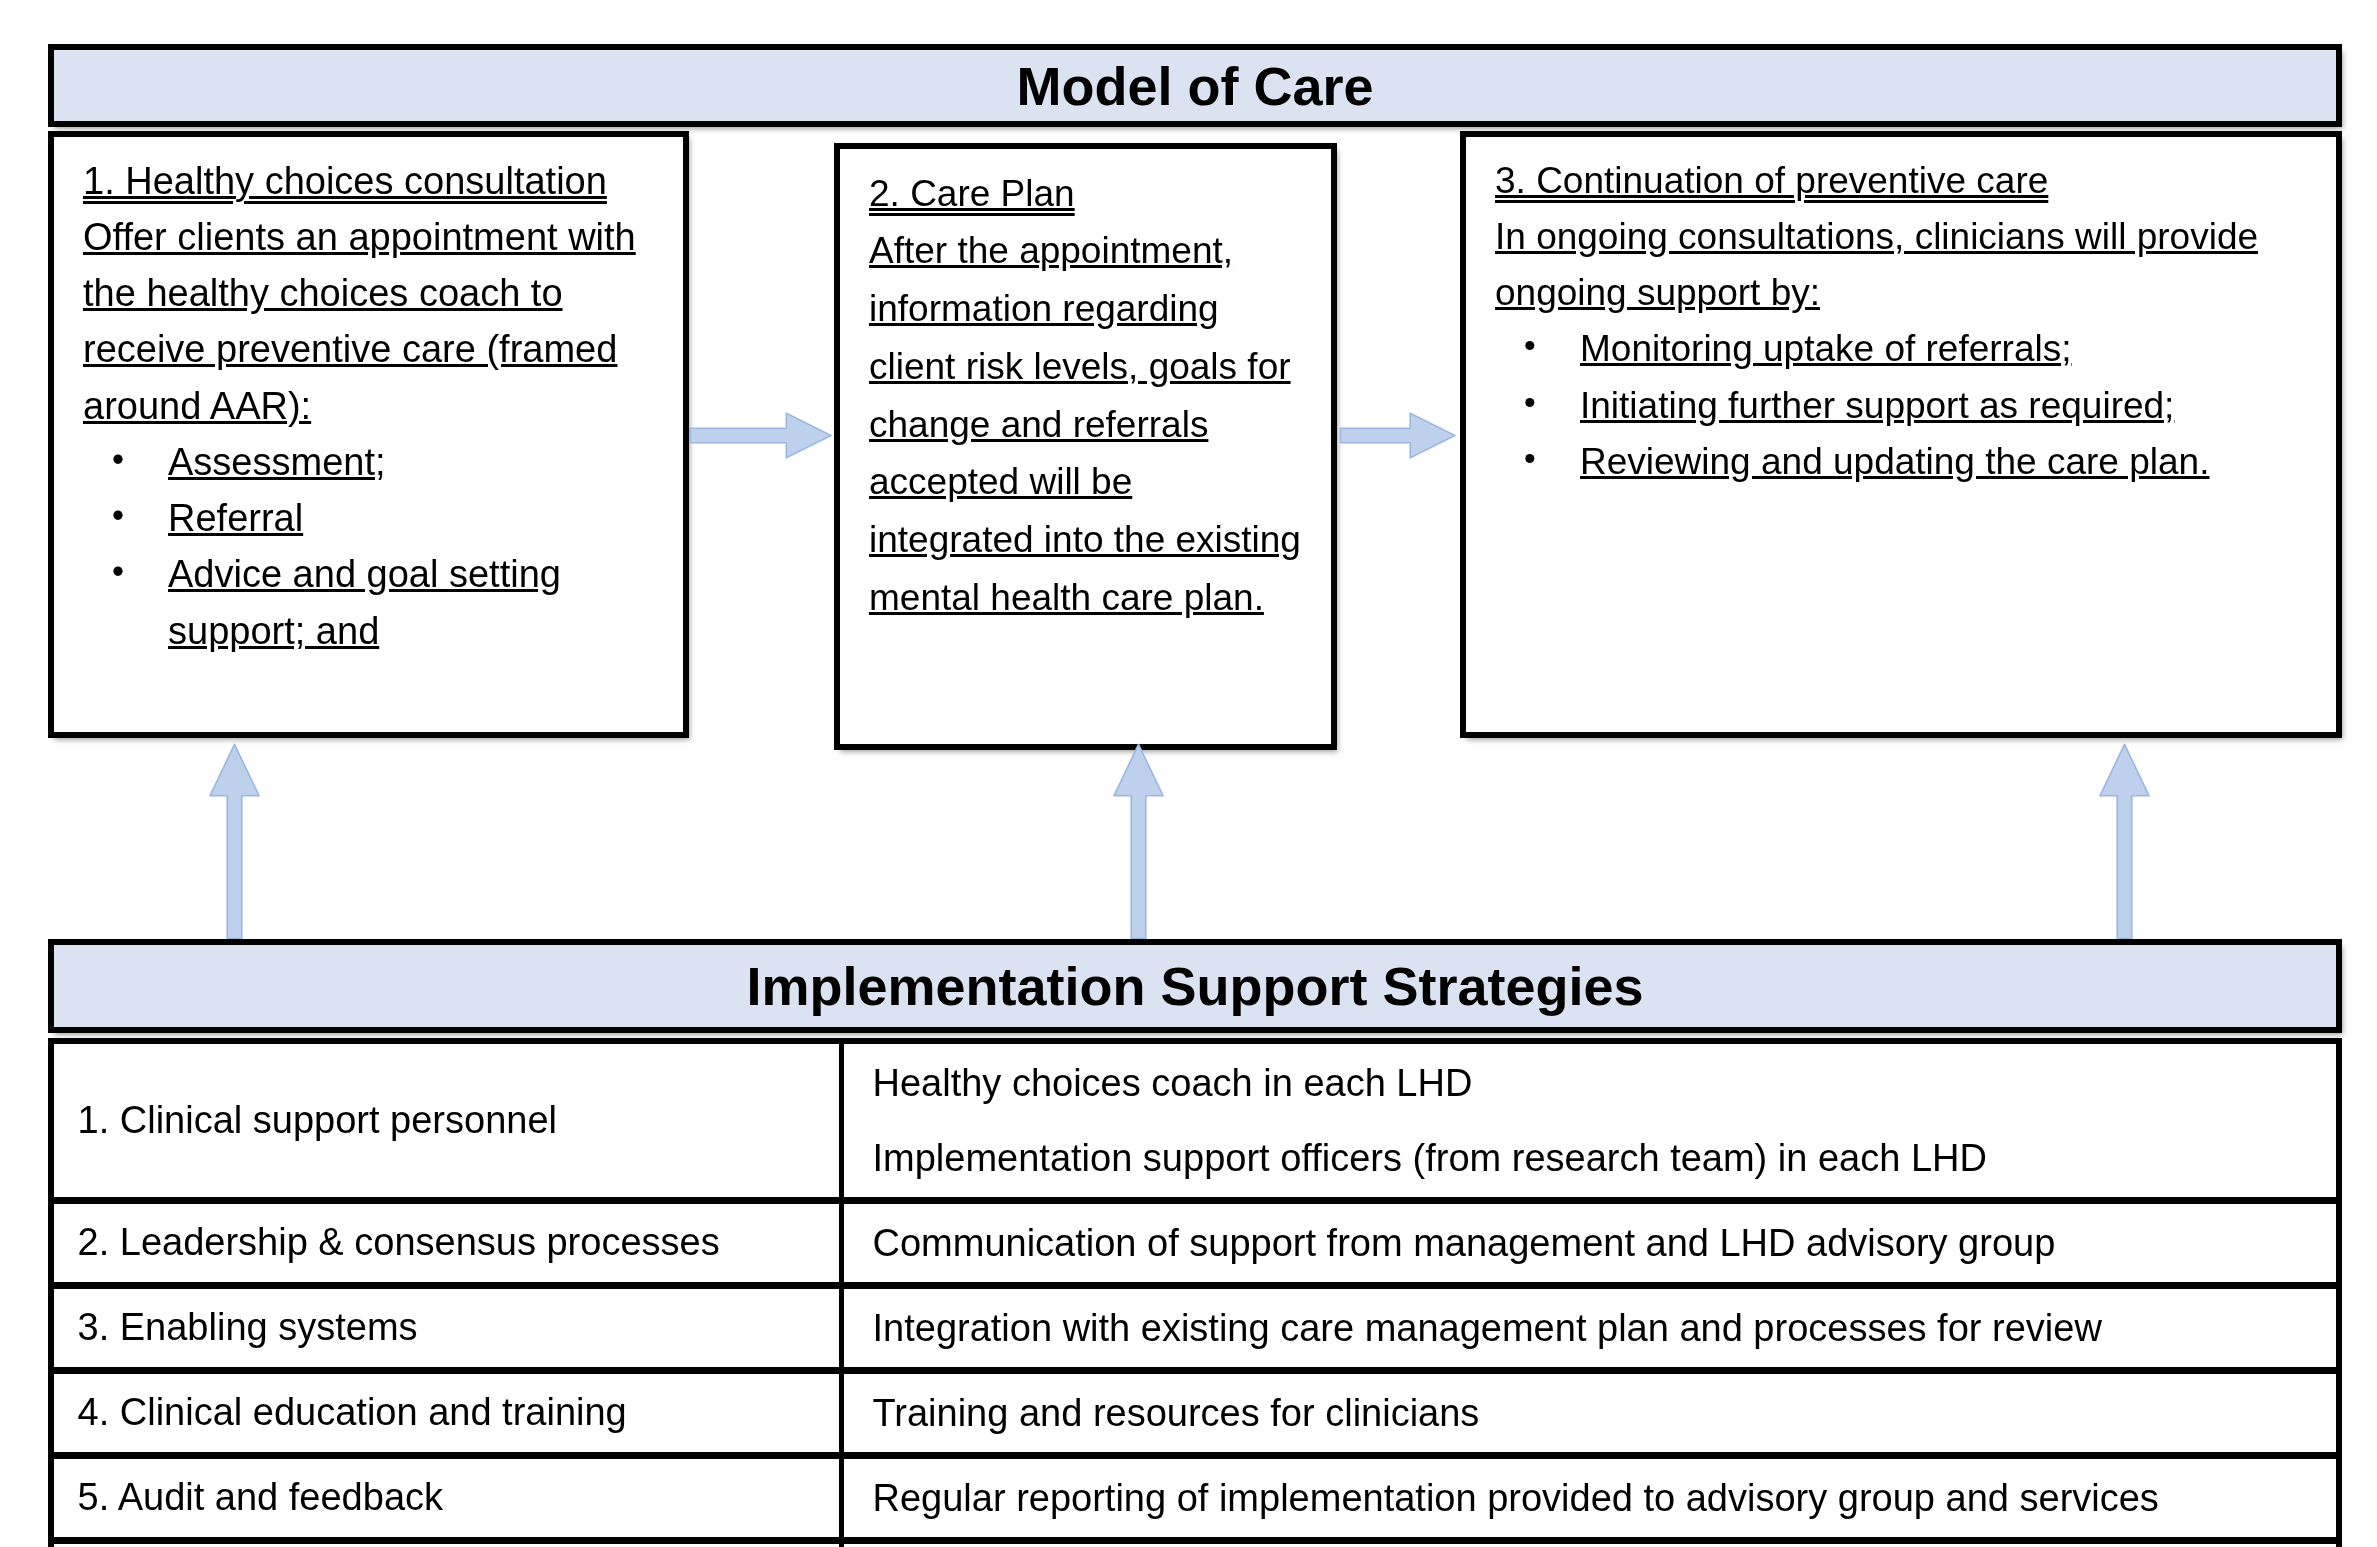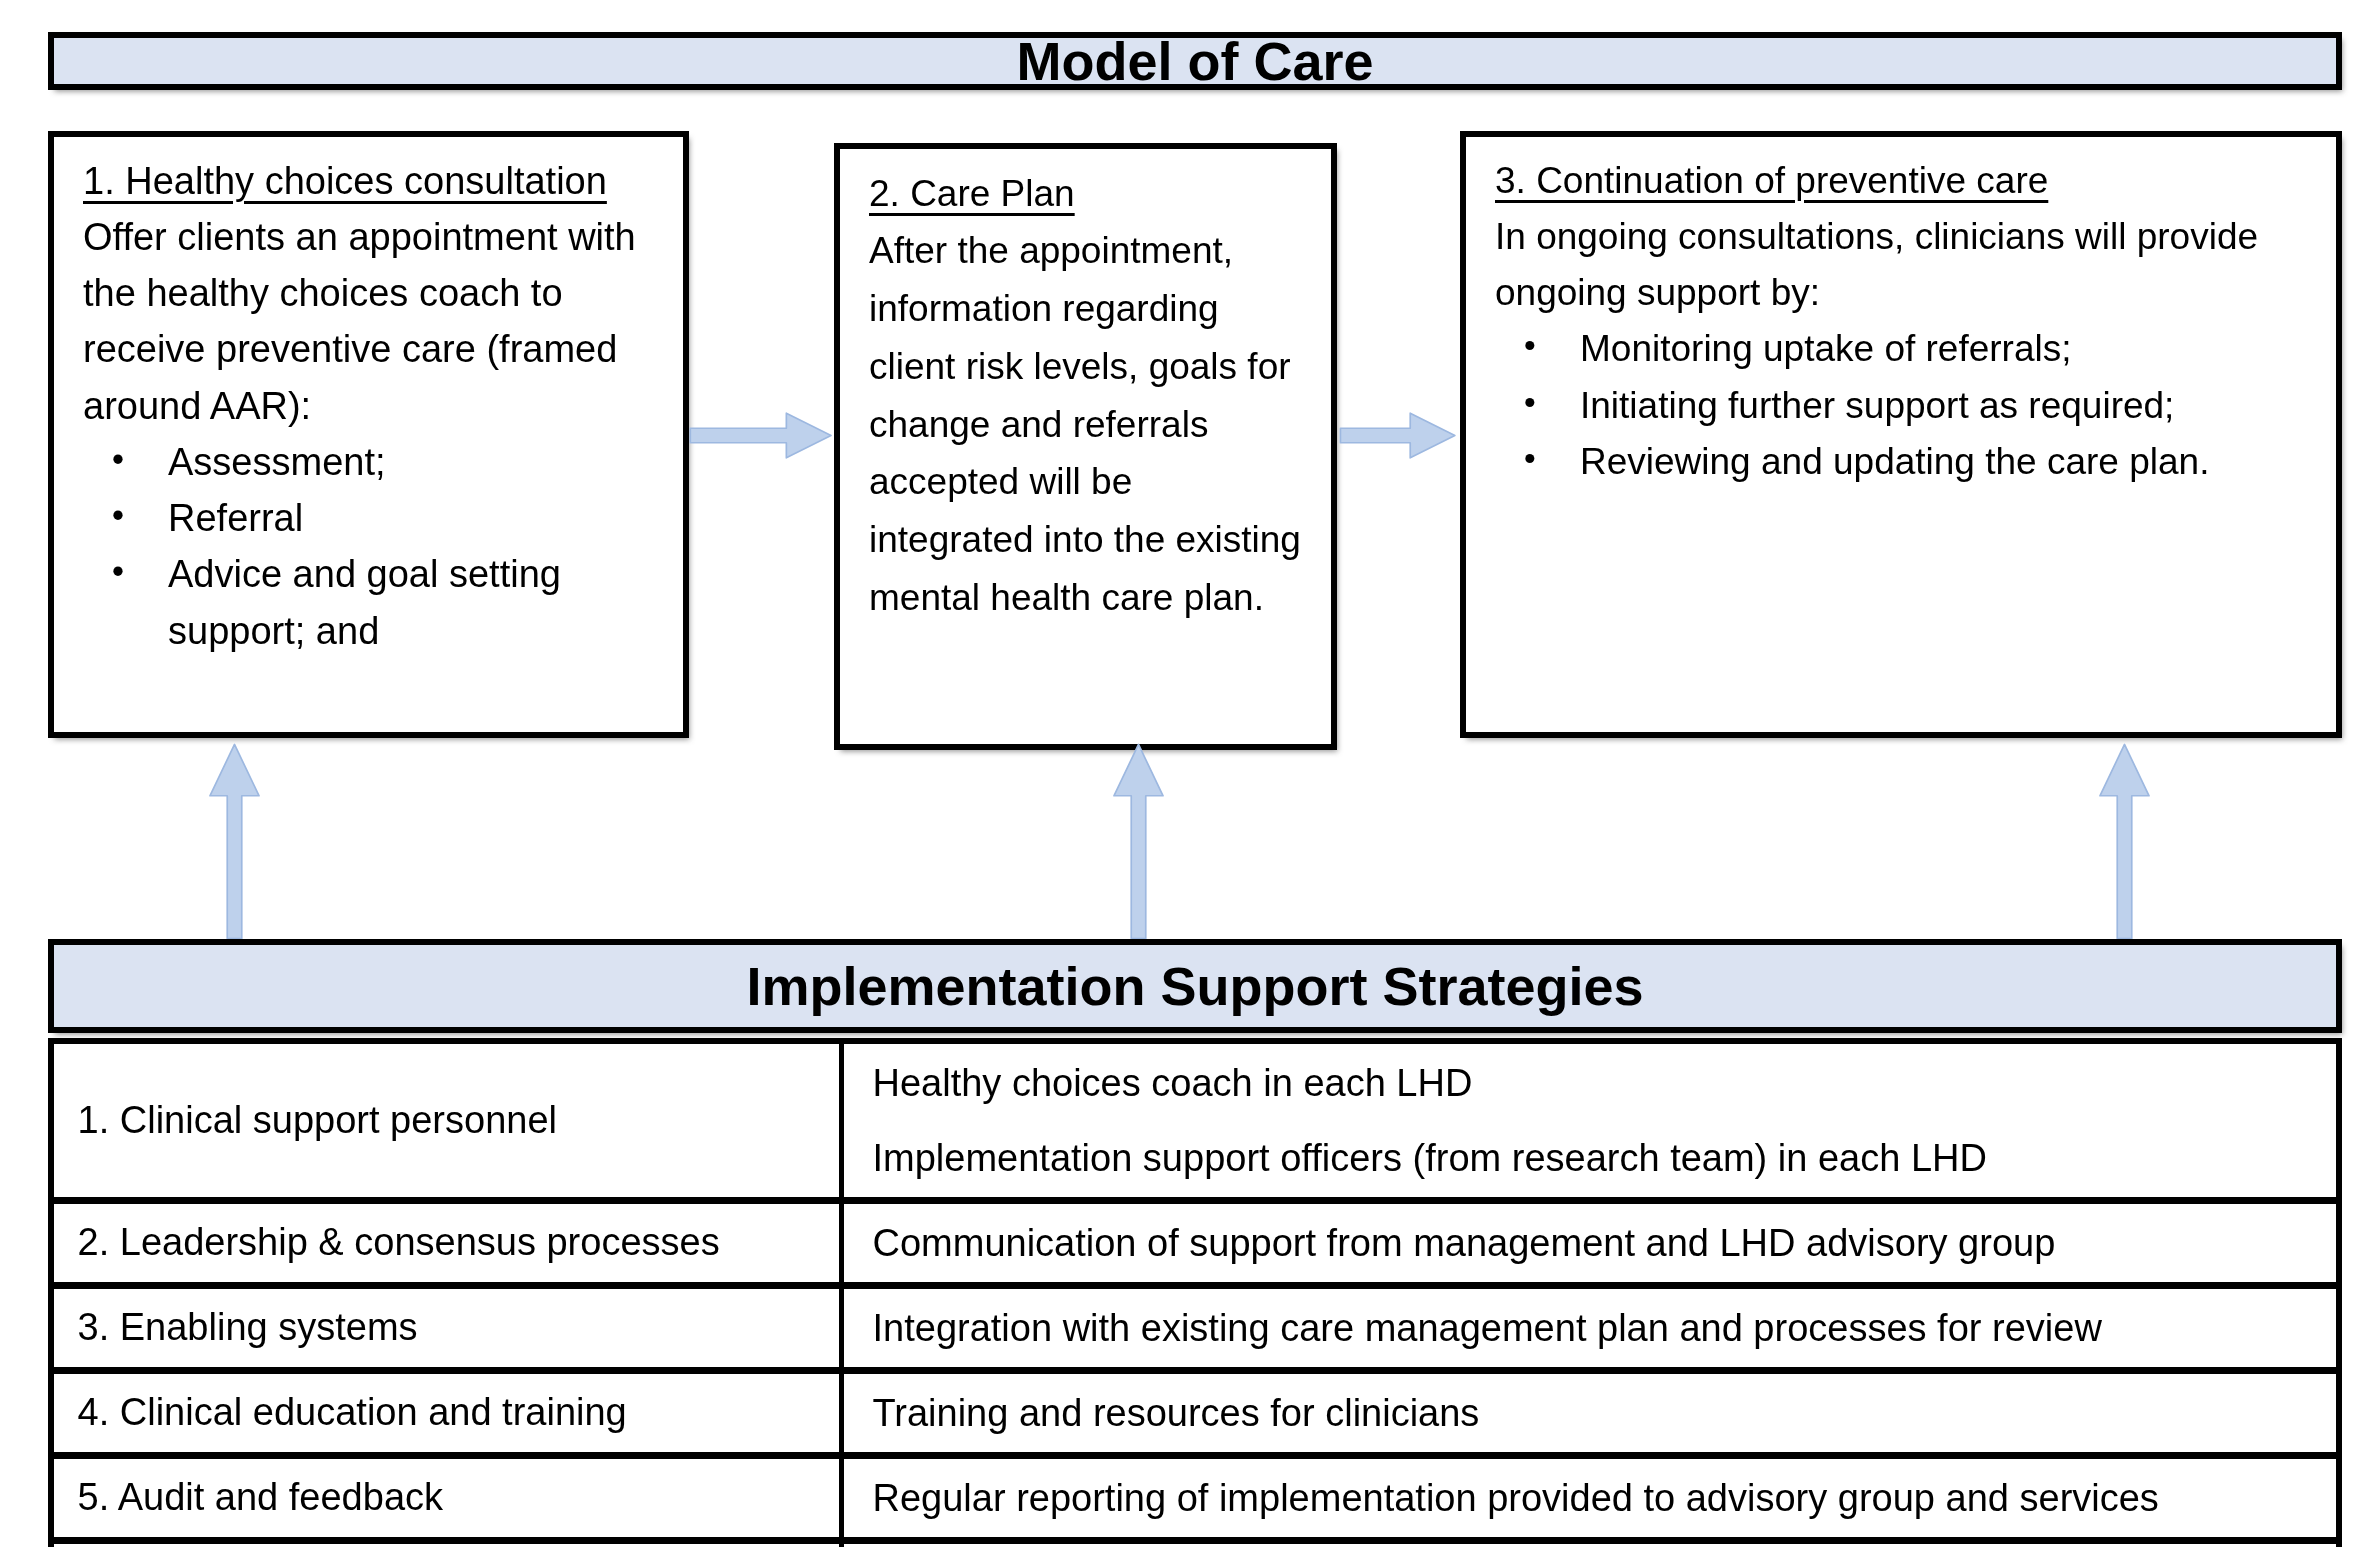--- a/index.html
+++ b/index.html
@@ -14,31 +14,32 @@
   .banner {
     position:absolute;
     left:48px; width:2294px;
     box-sizing:border-box;
     background:#dbe3f2;
     border:6.7px solid #000000;
     display:flex; align-items:center; justify-content:center;
     font-size:54px; font-weight:bold;
     box-shadow:3.4px 4.5px 5.6px -2.2px rgba(60,60,60,0.55);
   }
-  .moc-banner { top:32px; height:58px; }
+  .moc-banner { top:44px; height:83px; }
   .iss-banner { top:939px; height:94px; }
 
   .care-box {
     position:absolute; top:131px; height:607px;
     box-sizing:border-box;
     border:6.2px solid #000000;
     background:#ffffff;
     padding:15.7px 25px 11.2px 29px;
     font-size:38px; line-height:1.48;
     box-shadow:3.4px 4.5px 5.6px -2.2px rgba(60,60,60,0.55);
+    text-decoration:underline;
   }
   .box-1 { left:48px;  width:641px; }
   .box-2 { left:834px; width:503px; font-size:37px; line-height:1.56;margin-top:12px; }
   .box-3 { left:1460px; width:882px; font-size:37px; line-height:1.52; }
   .box-title {
     text-decoration:underline;
     text-decoration-thickness:2.8px;
     text-underline-offset:6.7px;
   }
   .box-intro { }

